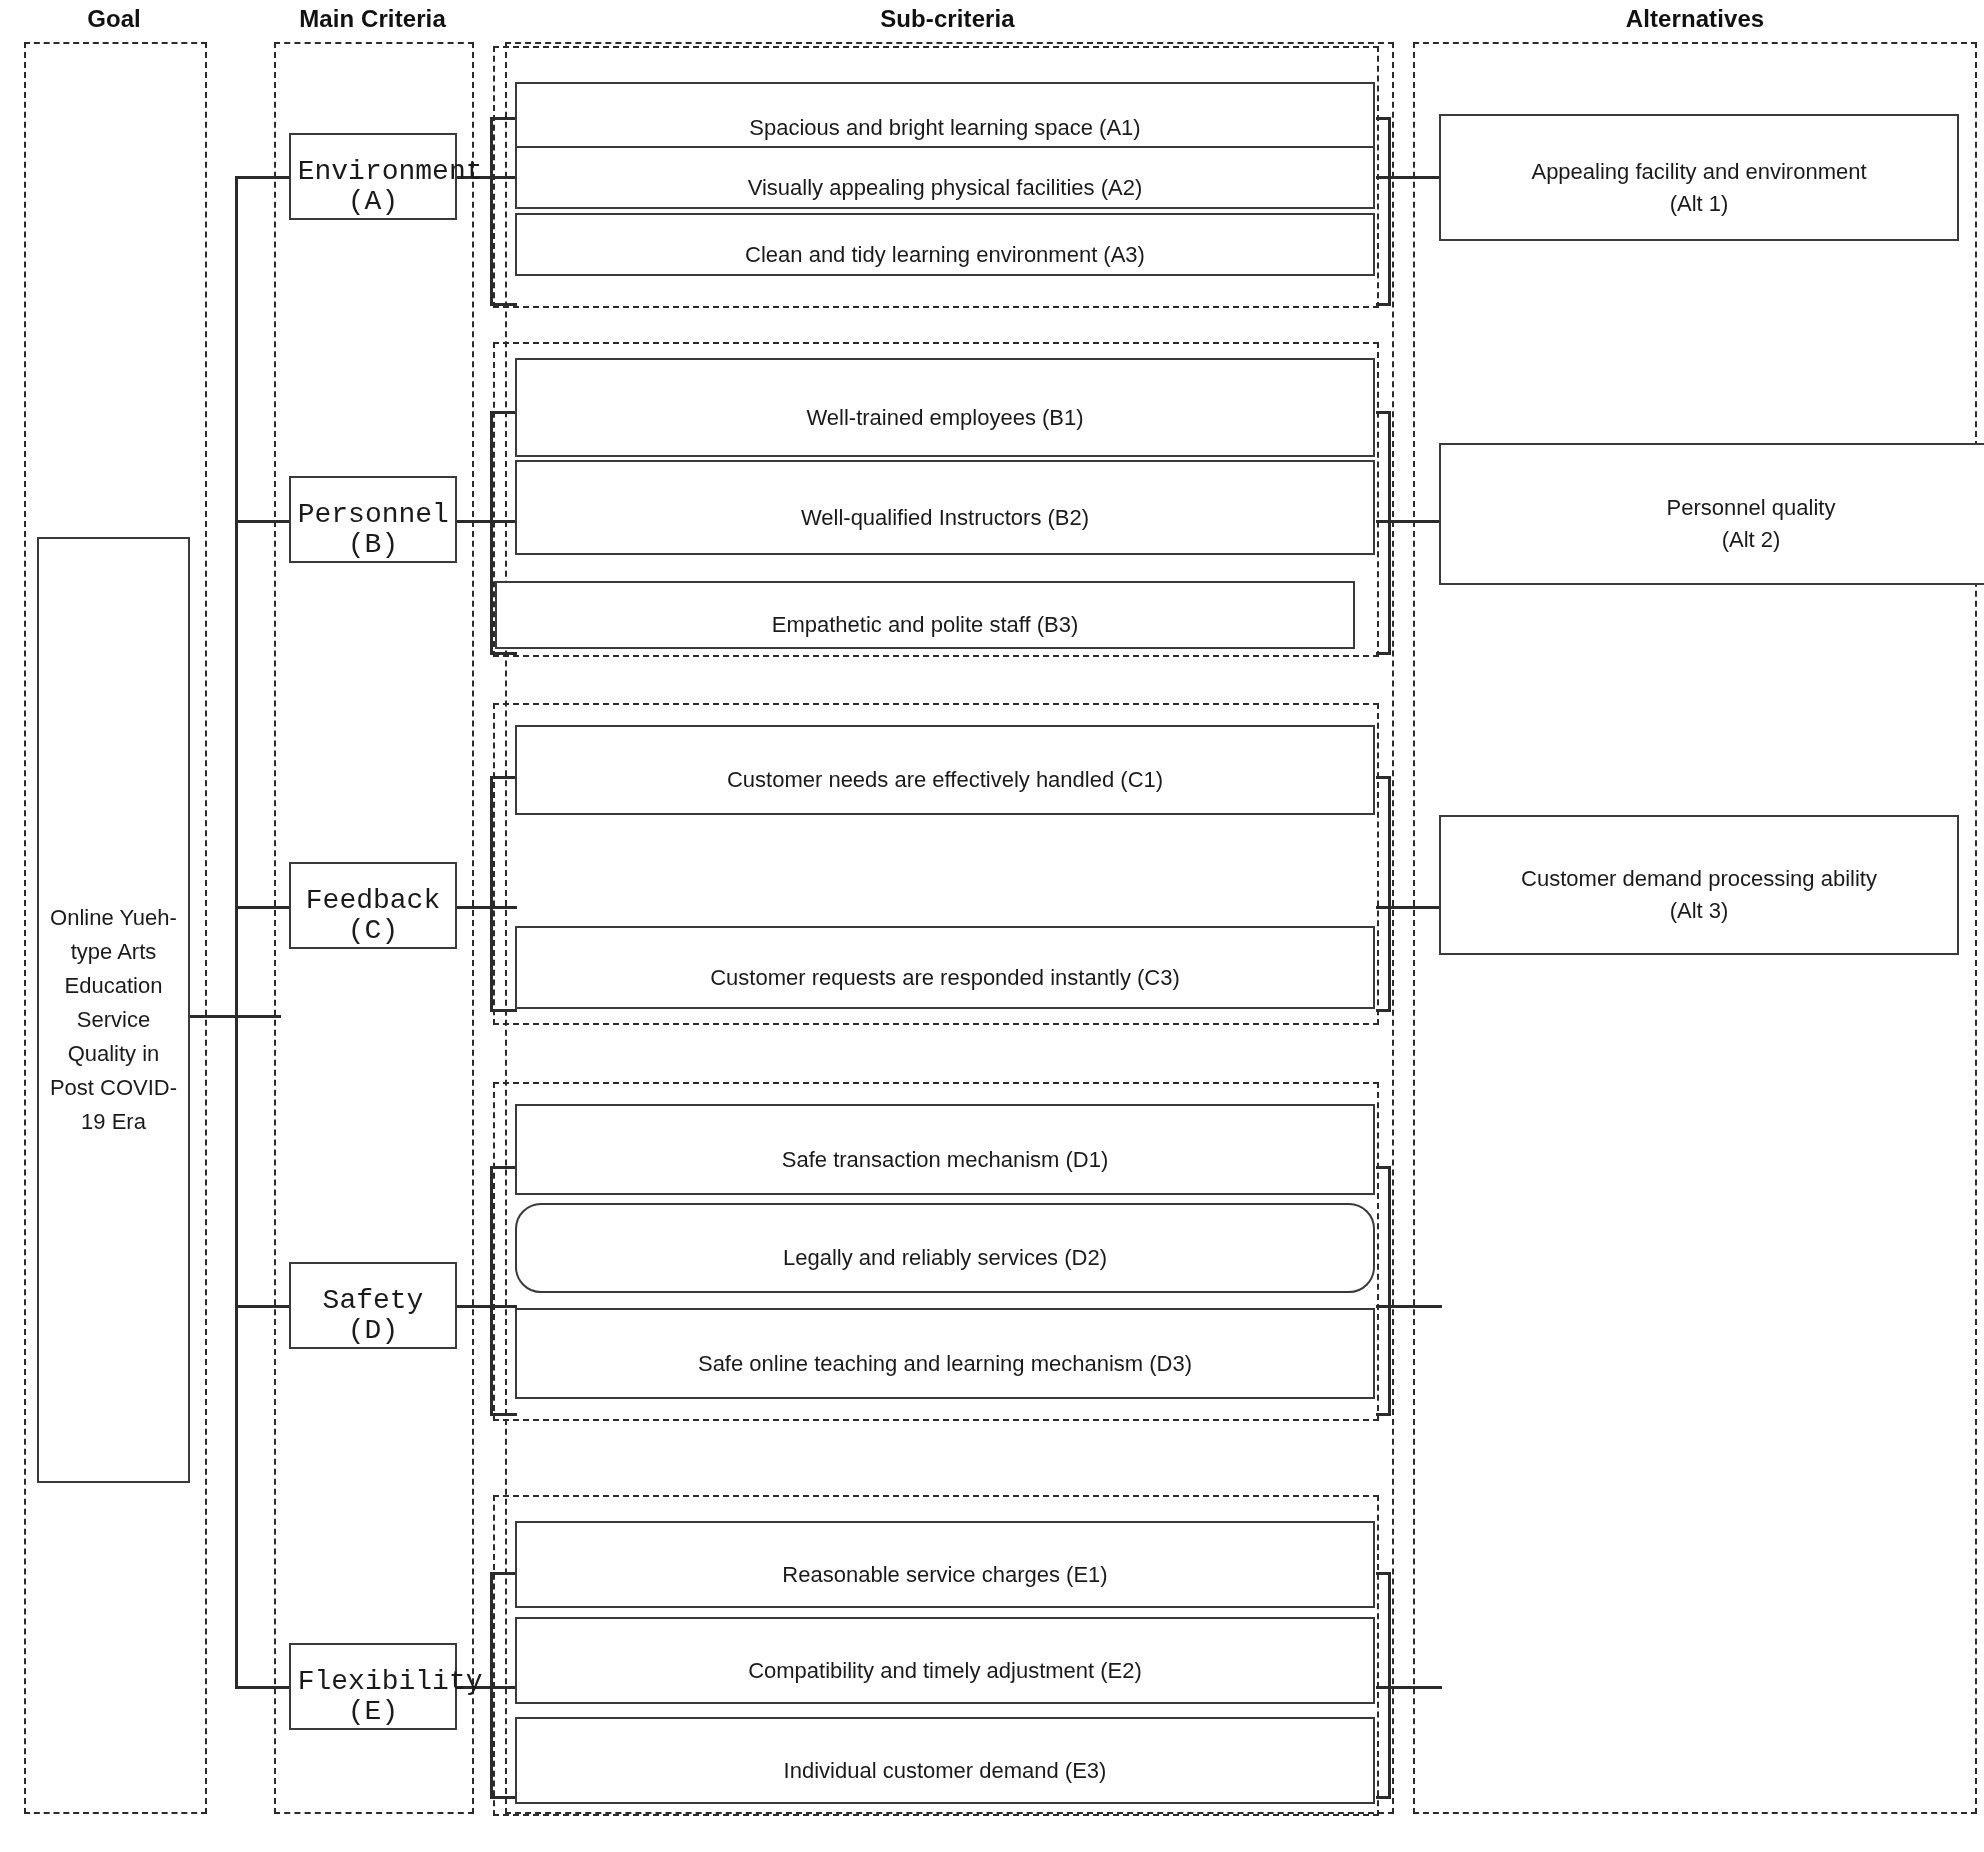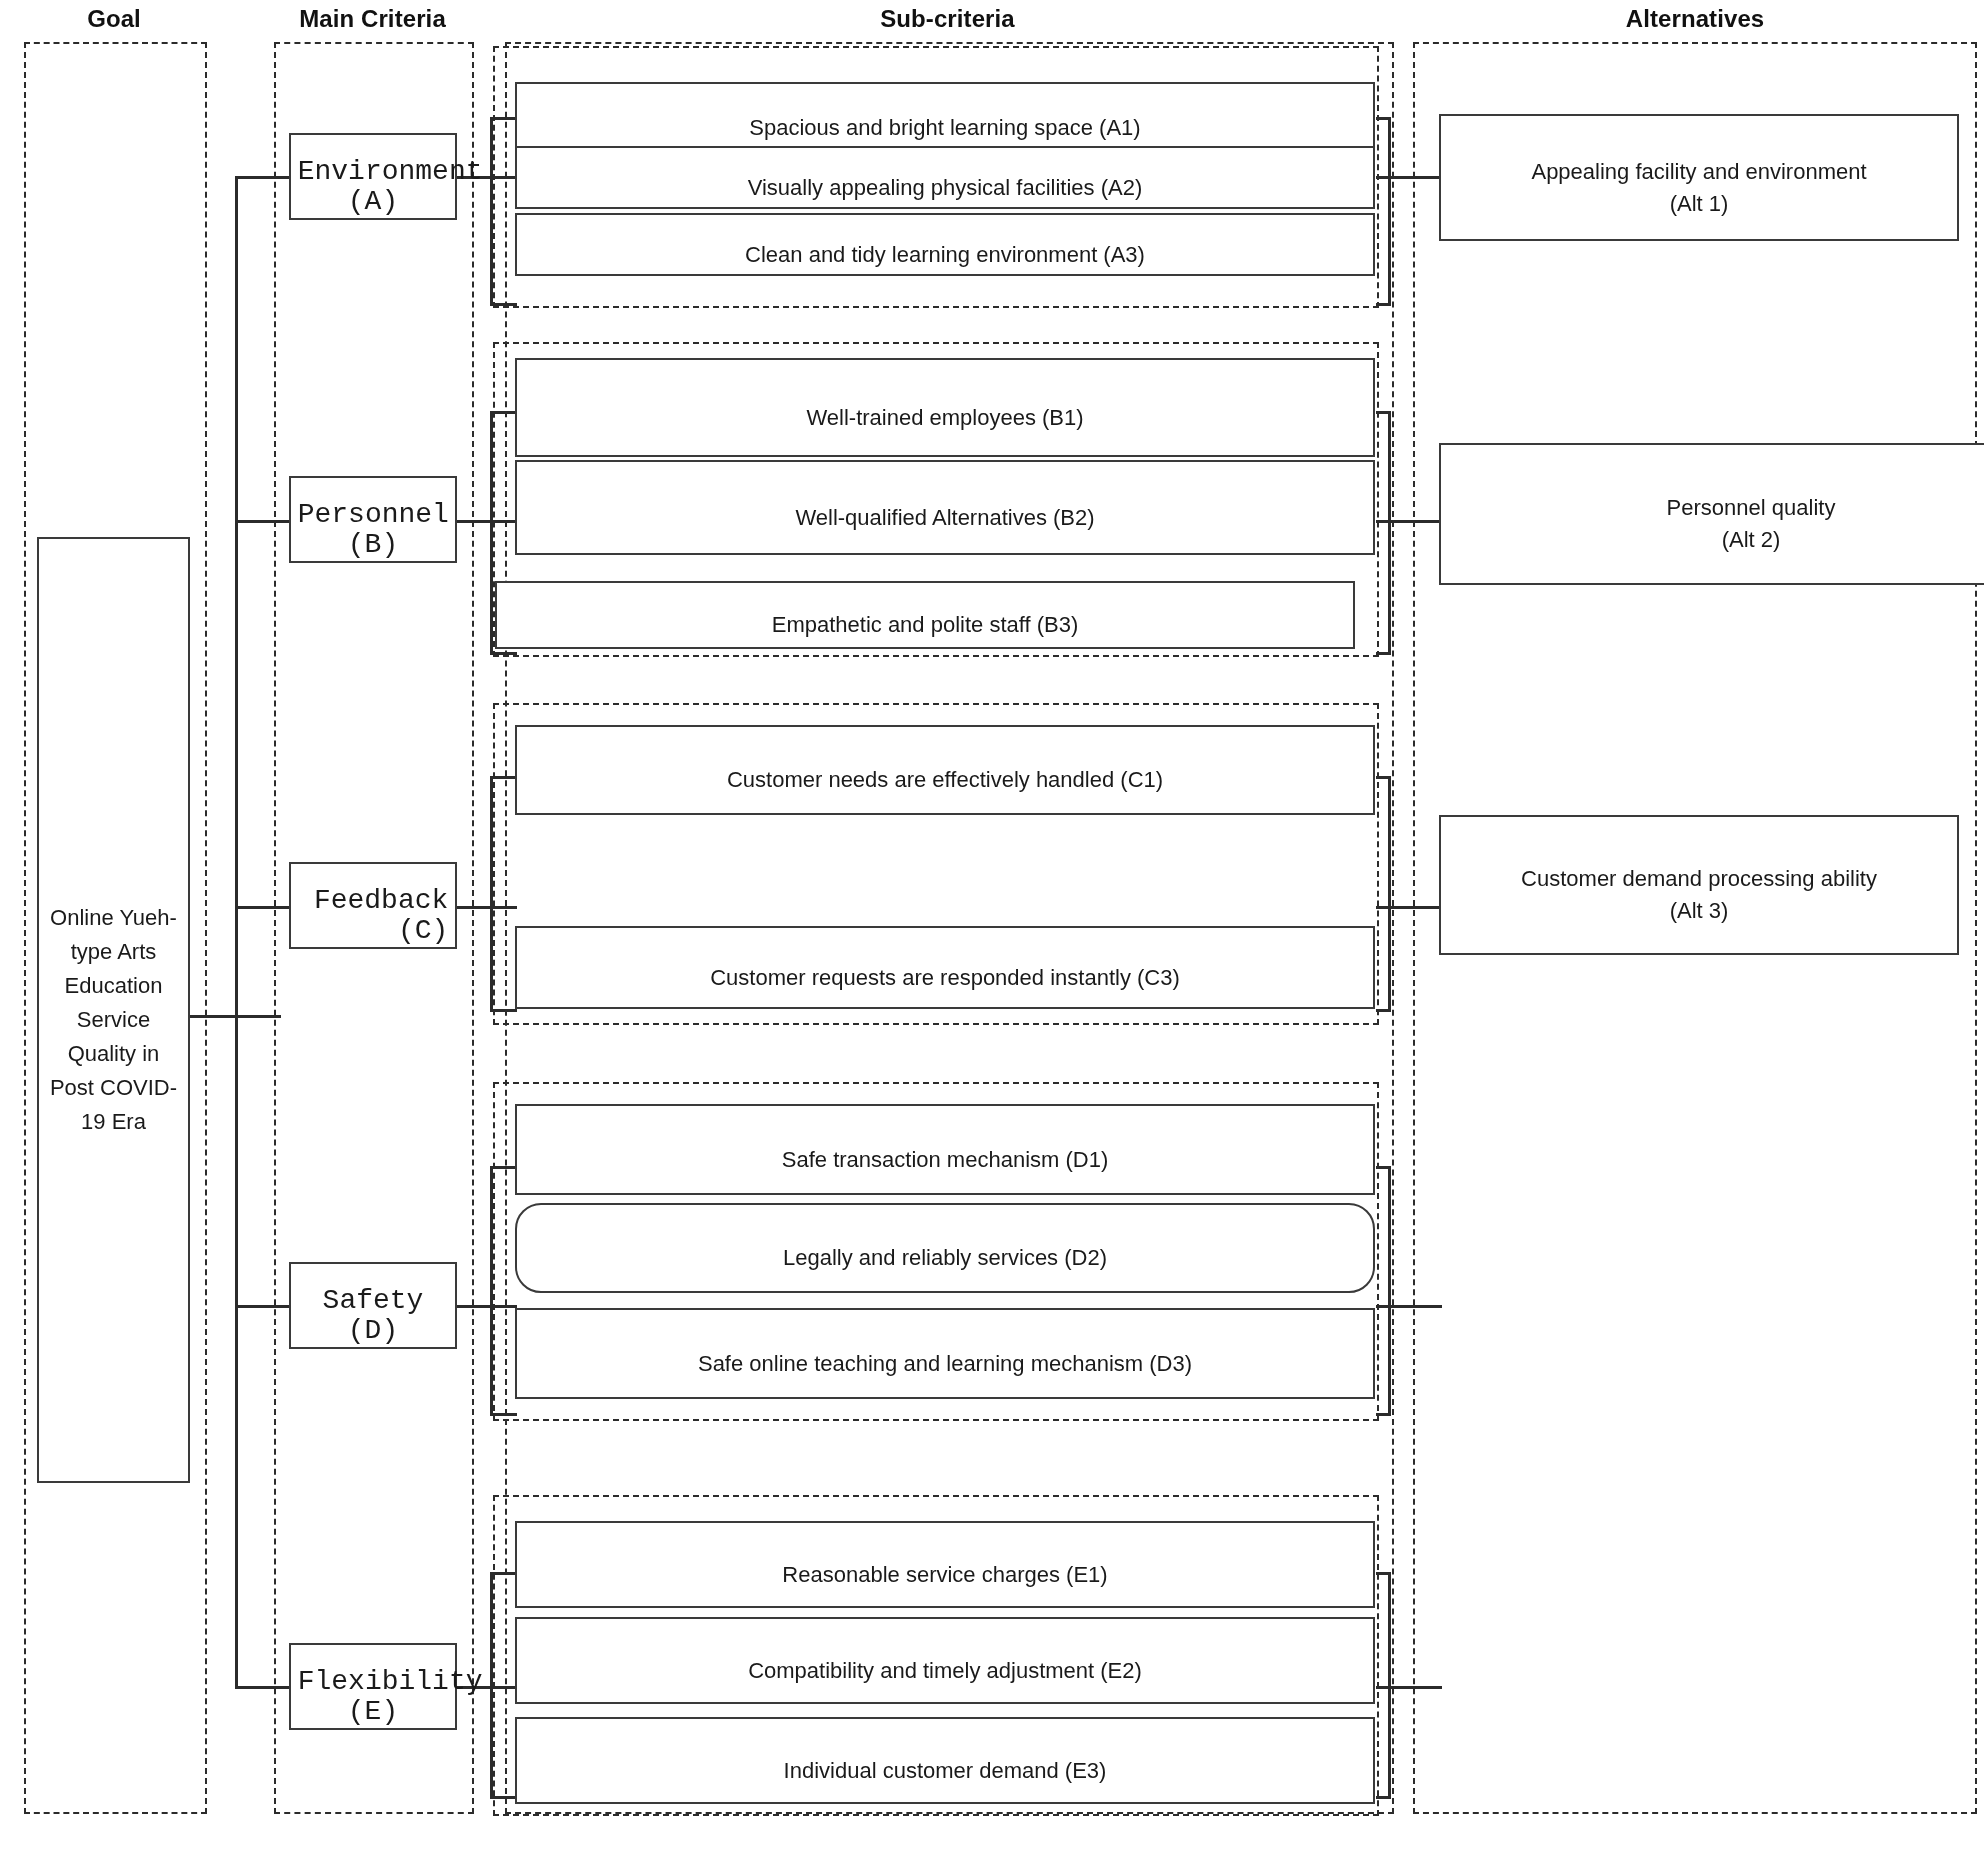--- a/index.html
+++ b/index.html
@@ -143,21 +143,21 @@
 
   <div class="node main" style="left:289px;top:133px;width:168px;height:87px;">
     <span style="white-space: pre-line;">Environment
 (A)</span>
   </div>
   <div class="node main" style="left:289px;top:476px;width:168px;height:87px;">
     <span style="white-space: pre-line;">Personnel
 (B)</span>
   </div>
   <div class="node main" style="left:289px;top:862px;width:168px;height:87px;">
-    <span style="white-space: pre-line; text-align: right;">Feedback
+    <span style="white-space: pre-line;">Feedback
 (C)</span>
   </div>
   <div class="node main" style="left:289px;top:1262px;width:168px;height:87px;">
     <span style="white-space: pre-line;">Safety
 (D)</span>
   </div>
   <div class="node main" style="left:289px;top:1643px;width:168px;height:87px;">
     <span style="white-space: pre-line;">Flexibility
 (E)</span>
   </div>
@@ -169,21 +169,21 @@
     <span>Visually appealing physical facilities (A2)</span>
   </div>
   <div class="node sub" style="left:515px;top:213px;width:860px;height:63px;">
     <span>Clean and tidy learning environment (A3)</span>
   </div>
 
   <div class="node sub" style="left:515px;top:358px;width:860px;height:99px;">
     <span>Well-trained employees (B1)</span>
   </div>
   <div class="node sub" style="left:515px;top:460px;width:860px;height:95px;">
-    <span>Well-qualified Alternatives (B2)</span>
+    <span>Well-qualified Instructors (B2)</span>
   </div>
   <div class="node sub" style="left:495px;top:581px;width:860px;height:68px;text-align:center;">
     <span>Empathetic and polite staff (B3)</span>
   </div>
 
   <div class="node sub" style="left:515px;top:725px;width:860px;height:90px;">
     <span>Customer needs are effectively handled (C1)</span>
   </div>
   <div class="node sub" style="left:515px;top:926px;width:860px;height:83px;">
     <span>Customer requests are responded instantly (C3)</span>

